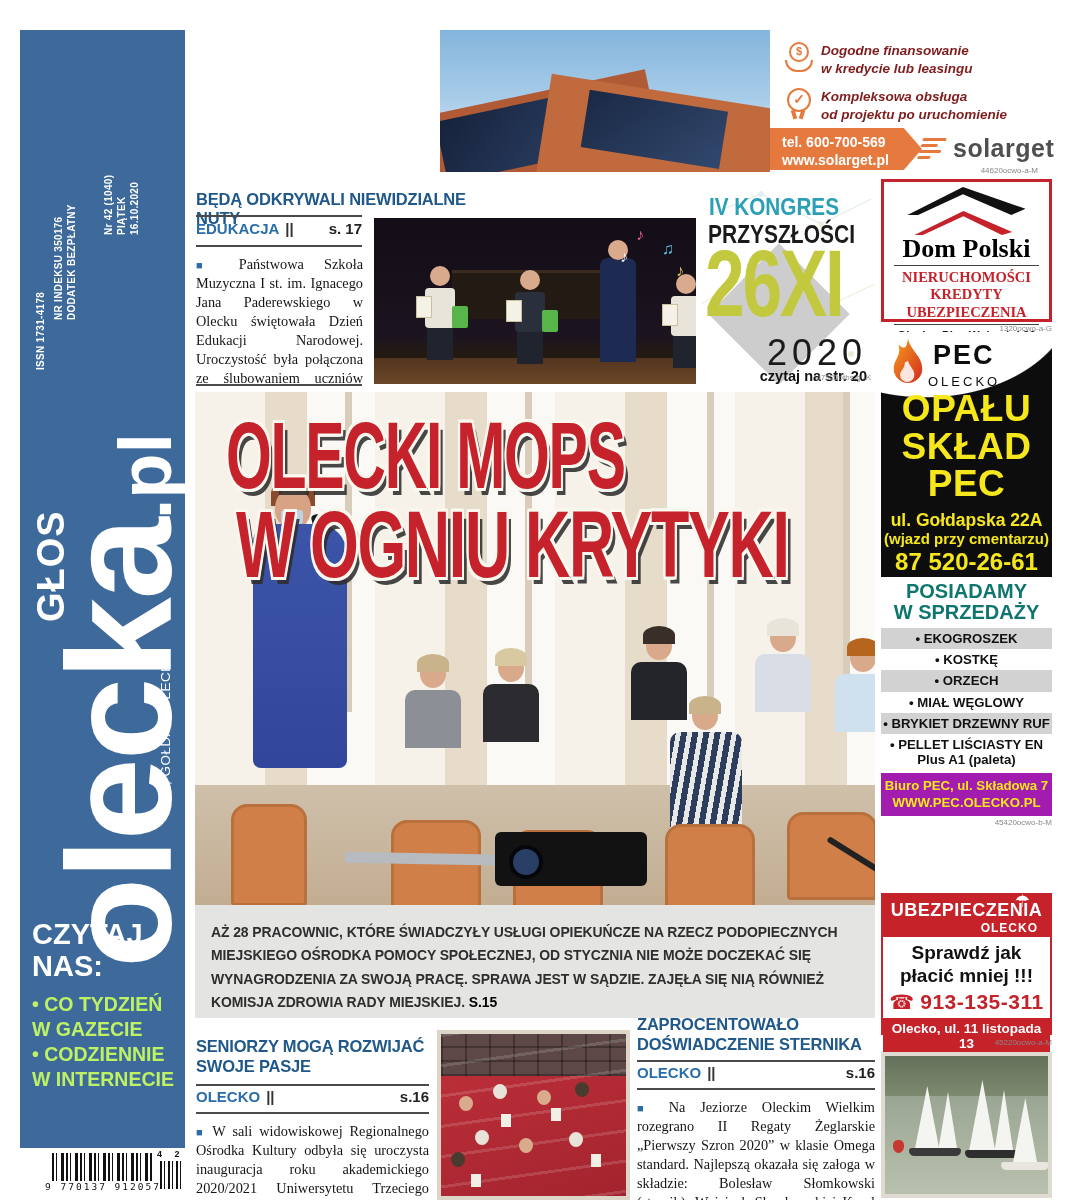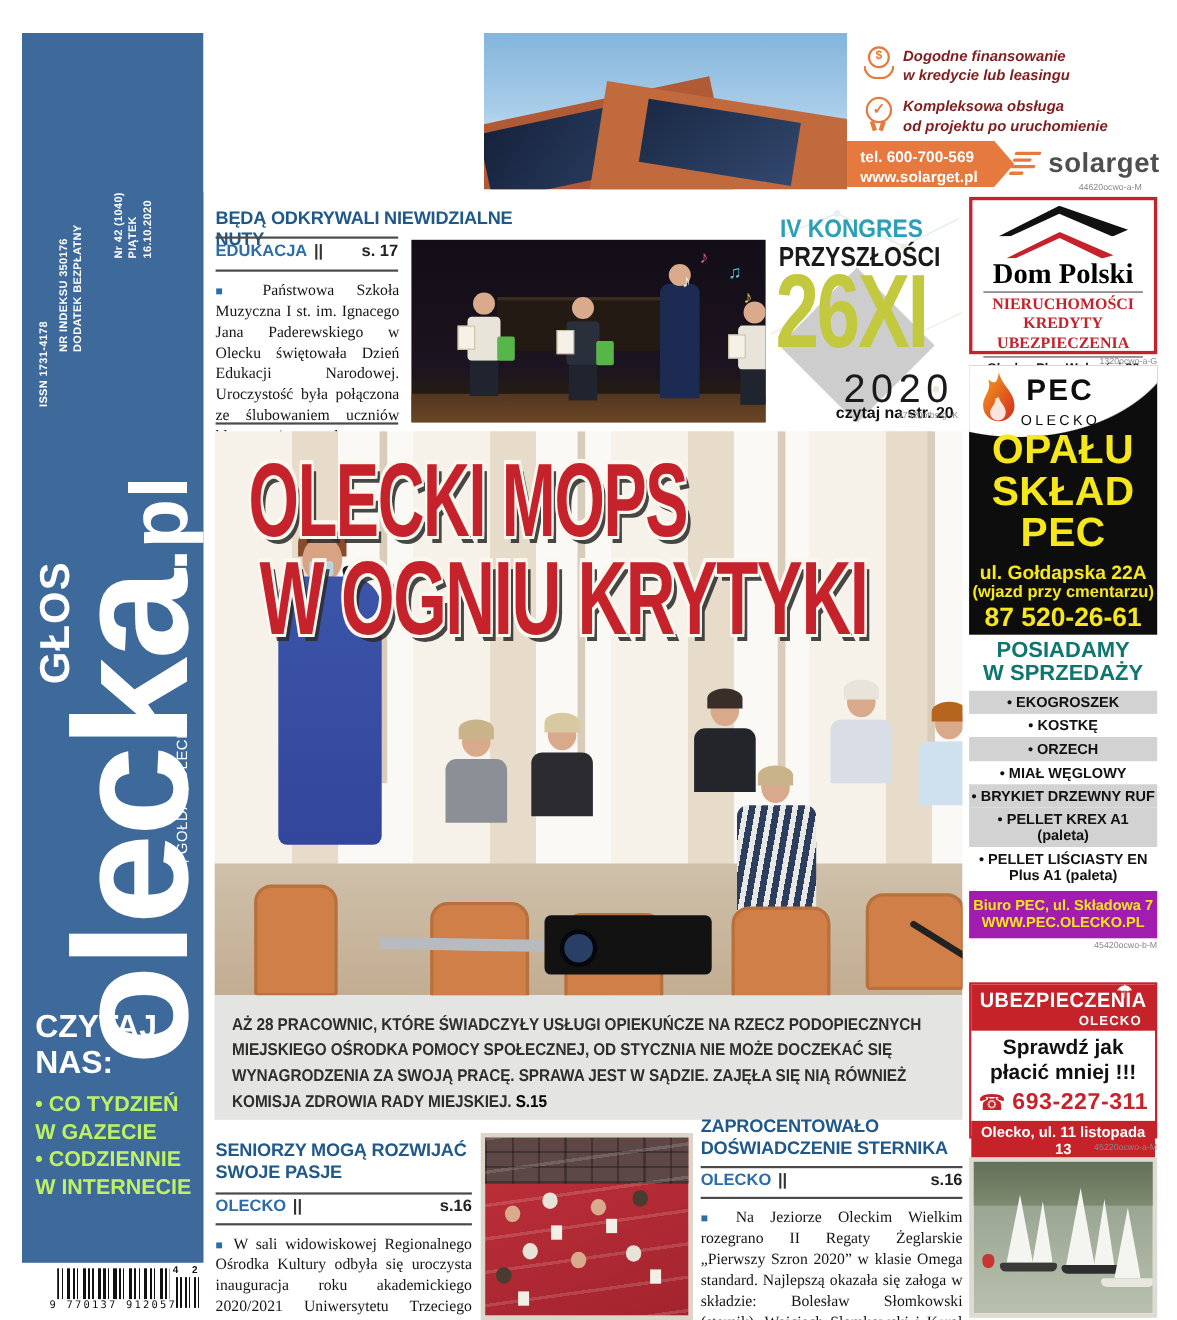--- a/index.html
+++ b/index.html
@@ -504,21 +504,20 @@
       <div class="pec-offer">
         <span style="display:block;">POSIADAMY</span>
         <span style="display:block;">W SPRZEDAŻY</span>
       </div>
       <div class="pec-list">
         <div class="pec-item g">• EKOGROSZEK</div>
         <div class="pec-item">• KOSTKĘ</div>
         <div class="pec-item g">• ORZECH</div>
         <div class="pec-item">• MIAŁ WĘGLOWY</div>
         <div class="pec-item g">• BRYKIET DRZEWNY RUF</div>
-        <div class="pec-item g">• PELLET KREX A1 (paleta)</div>
         <div class="pec-item">• PELLET LIŚCIASTY EN Plus A1 (paleta)</div>
       </div>
       <div class="pec-foot">
         <span style="display:block;">Biuro PEC, ul. Składowa 7</span>
         <span style="display:block;">WWW.PEC.OLECKO.PL</span>
       </div>
       <span class="ad-code">45420ocwo-b-M</span>
     </div>
   </div>
 
@@ -527,21 +526,21 @@
       <div class="ubez-umb">☂</div>
       <div class="ubez-title">UBEZPIECZENIA</div>
       <div class="ubez-city">OLECKO</div>
     </div>
     <div class="ubez-mid">
       <span style="display:block;">Sprawdź jak</span>
       <span style="display:block;">płacić mniej !!!</span>
     </div>
     <div class="ubez-phone-row">
       <span class="ubez-phone-ic">☎</span>
-      <span class="ubez-phone">693-227-311</span>
+      <span class="ubez-phone">913-135-311</span>
     </div>
     <div class="ubez-foot">Olecko, ul. 11 listopada 13</div>
   </div>
   <div class="code-line" style="left:881px;top:1038px;width:171px;">45220ocwo-a-M</div>
 
   <div class="sail-photo">
     <div class="forest"></div>
     <div class="buoy"></div>
     <div class="sail" style="left:28px;top:30px;width:26px;height:62px;"></div>
     <div class="sail" style="left:52px;top:36px;width:20px;height:56px;"></div>

